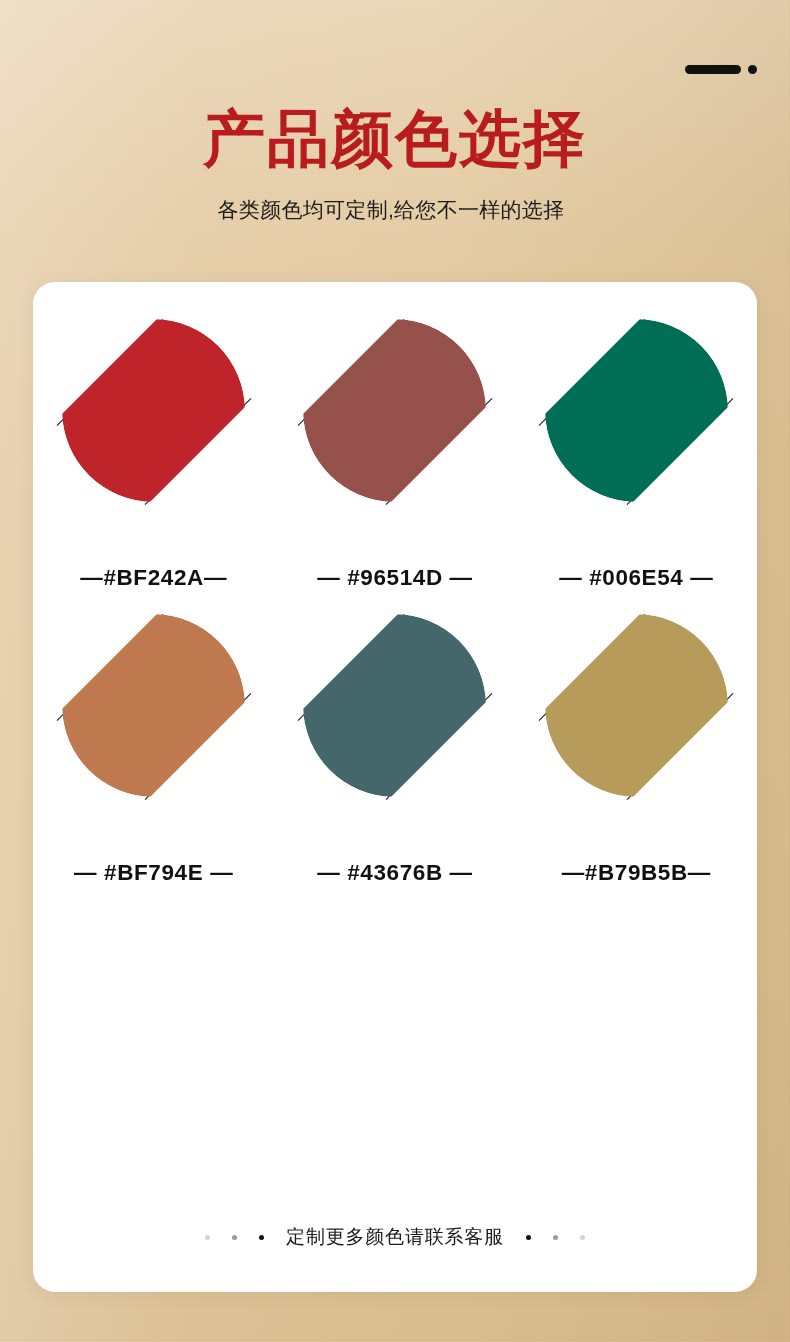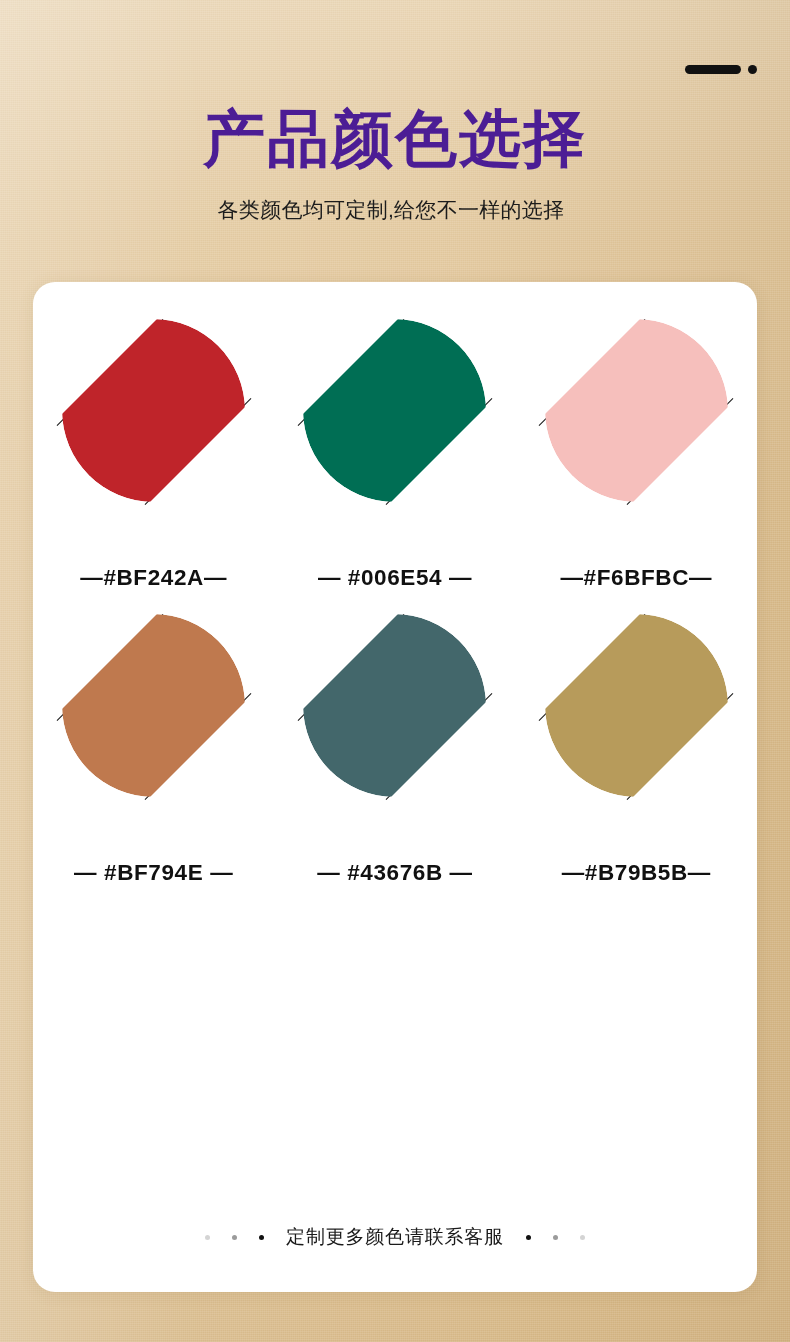--- a/index.html
+++ b/index.html
@@ -91,21 +91,21 @@
     width:9px; height:9px; border-radius:50%; background:#111;
   }
 
   .title {
     position:absolute;
     left:0; right:0; top:108px;
     text-align:center;
     font-size:62px;
     font-weight:800;
     letter-spacing:2px;
-    color:#4c1d95;
+    color:#b91c1c;
     line-height:1;
   }
   .subtitle {
     position:absolute;
     left:0; right:8px; top:196px;
     text-align:center;
     font-size:21px;
     font-weight:500;
     letter-spacing:.3px;
     color:#1c1c1c;
@@ -242,34 +242,34 @@
               <div class="blob-inner" style="background: rgb(191, 36, 42);"></div>
             </div>
           </div>
           <div class="label">—#BF242A—</div>
         </div>
         <div class="cell">
           <div class="swatch-wrap">
             <div class="slash a"></div>
             <div class="slash b"></div>
             <div class="blob">
+              <div class="blob-inner" style="background: rgb(150, 81, 77);"></div>
+            </div>
+          </div>
+          <div class="label">— #96514D —</div>
+        </div>
+        <div class="cell">
+          <div class="swatch-wrap">
+            <div class="slash a"></div>
+            <div class="slash b"></div>
+            <div class="blob">
               <div class="blob-inner" style="background: rgb(0, 110, 84);"></div>
             </div>
           </div>
           <div class="label">— #006E54 —</div>
-        </div>
-        <div class="cell">
-          <div class="swatch-wrap">
-            <div class="slash a"></div>
-            <div class="slash b"></div>
-            <div class="blob">
-              <div class="blob-inner" style="background: rgb(246, 191, 188);"></div>
-            </div>
-          </div>
-          <div class="label">—#F6BFBC—</div>
         </div>
         <div class="cell">
           <div class="swatch-wrap">
             <div class="slash a"></div>
             <div class="slash b"></div>
             <div class="blob">
               <div class="blob-inner" style="background: rgb(191, 121, 78);"></div>
             </div>
           </div>
           <div class="label">— #BF794E —</div>

